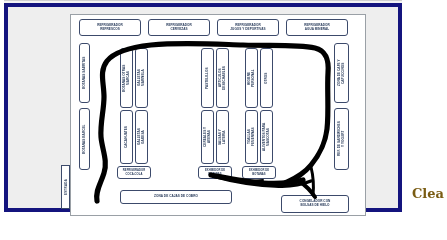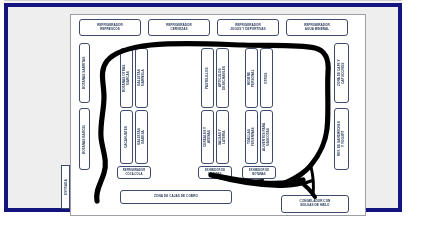--- a/index.html
+++ b/index.html
@@ -201,14 +201,15 @@
           <path d="M 168 165 C 176 166, 184 166, 192 165" stroke-width="2"></path>
         </g>
       </svg>
 
     </div>
 
     <div id="entrance">ENTRADA</div>
 
   </div>
 
+  <div id="caption">Clea</div>
 
 </div>
 
 </body></html>

